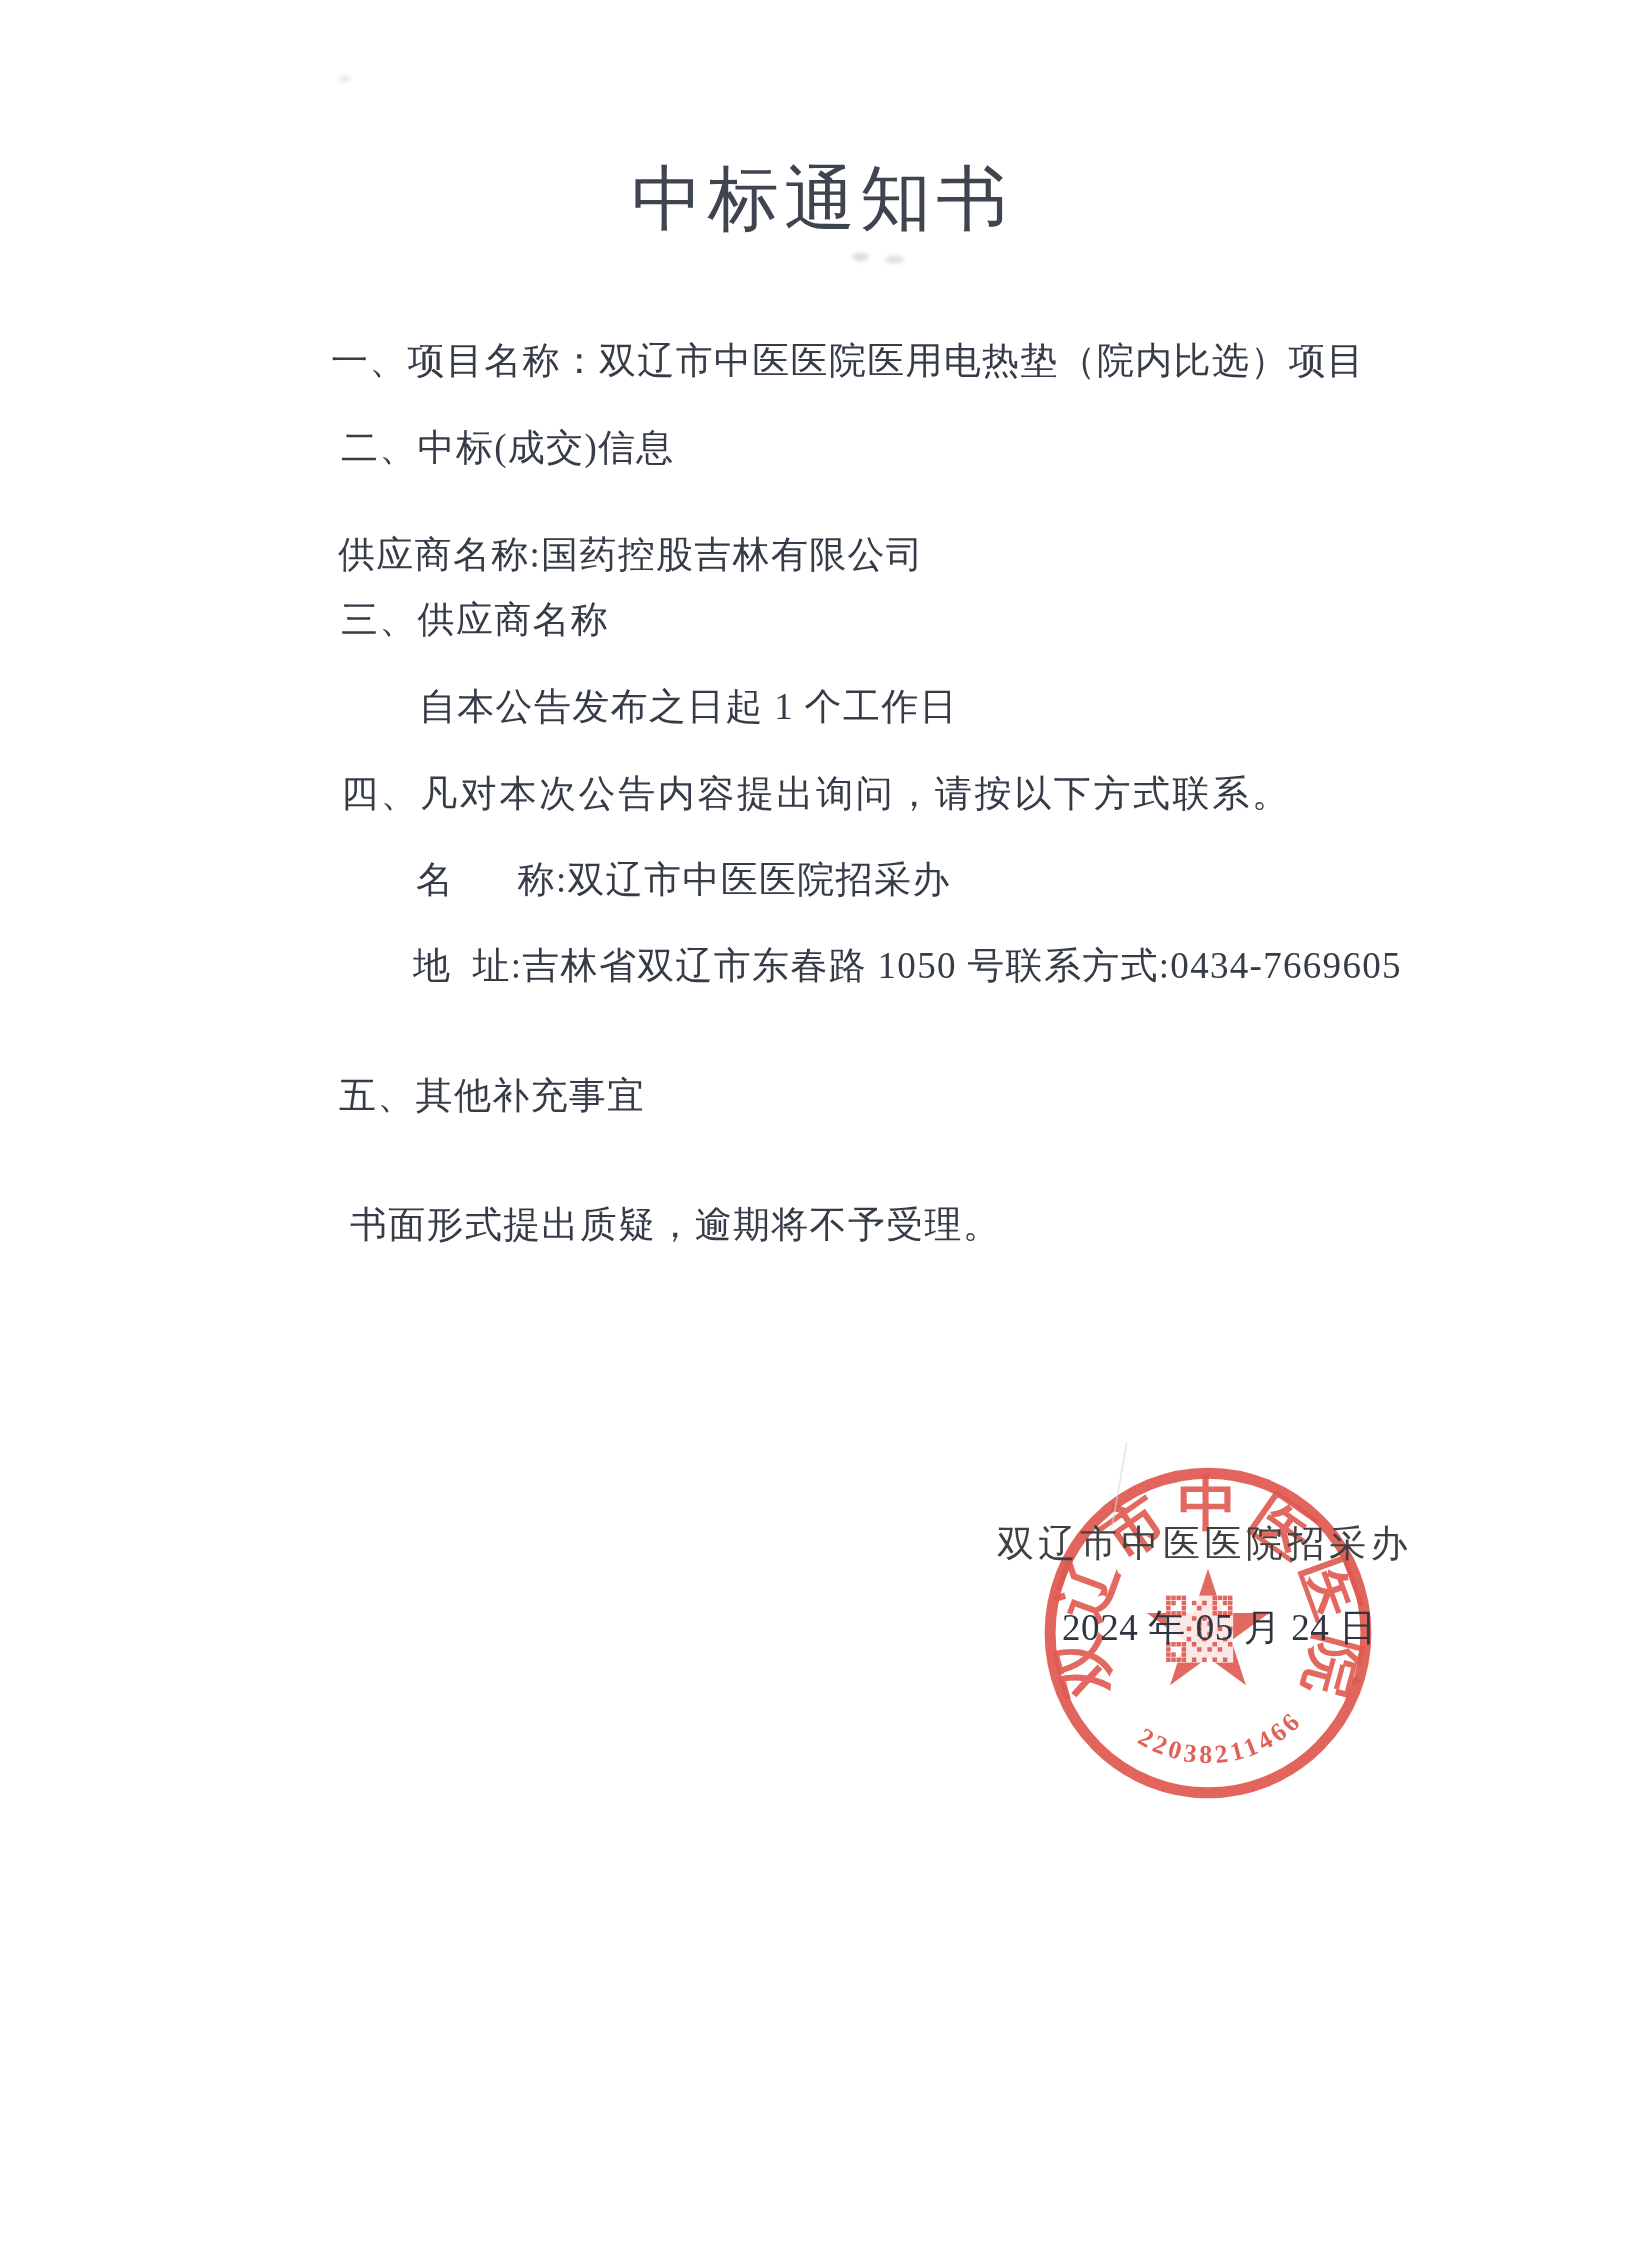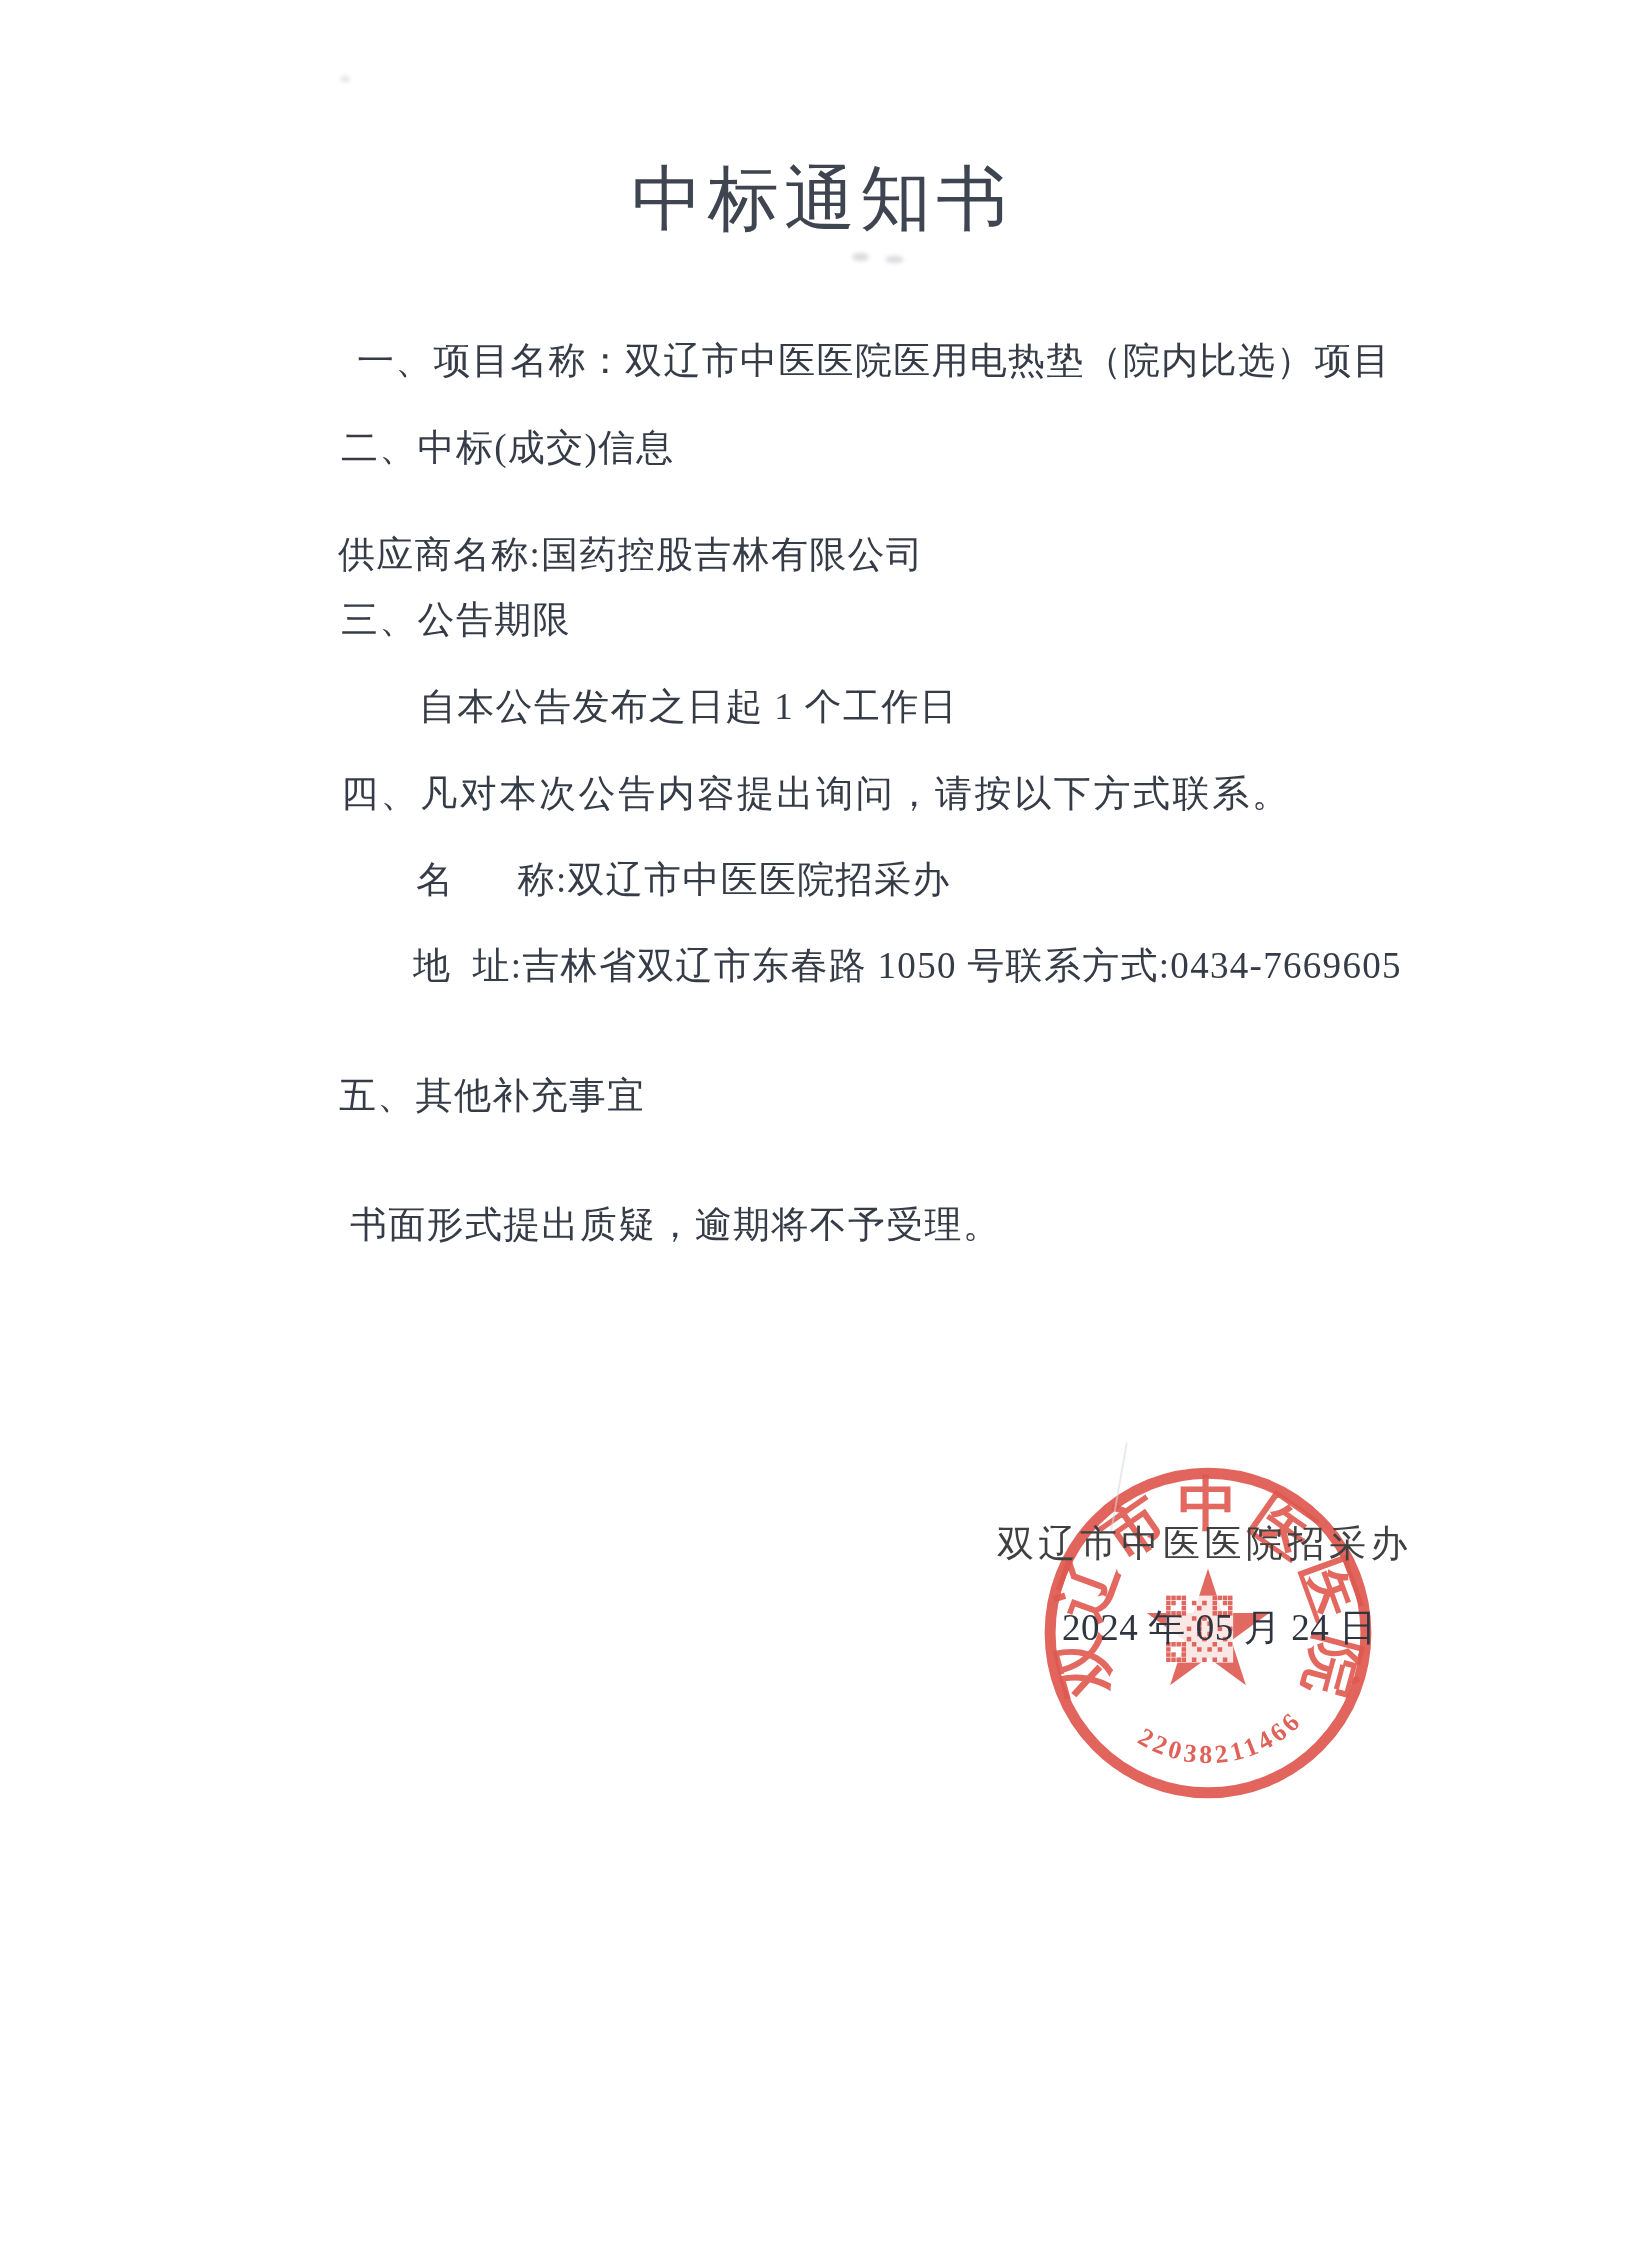--- a/index.html
+++ b/index.html
@@ -18,21 +18,21 @@
     color:#3e4450;
     white-space:pre;
   }
   .line{
     position:absolute;
     font-size:37px;
     color:#363c47;
     letter-spacing:1.3px;
     white-space:pre;
   }
-  .l1 {top:336px; left:357px;}
+  .l1 {top:336px; left:331px;}
   .l2 {top:423px; left:341px;}
   .l3 {top:509px; left:338px;margin-top:21px;}
   .l4 {top:595px; left:341px;}
   .l5 {top:682px;left:419px;}
   .l6 {top:769px;left:341px;letter-spacing:2.6px;}
   .l7 {top:855px;left:416px;}
   .l8 {top:941px;left:413px;}
   .l9 {top:1071px;left:339px;text-align:right;}
   .l10{top:1114px;left:336px;letter-spacing:2.6px;}
   .l11{top:1200px;left:350px;}
@@ -72,21 +72,21 @@
 
   <div class="doc-title">中标通知书</div>
 
   <div class="smudge a"></div>
   <div class="smudge b"></div>
   <div class="smudge c"></div>
 
   <div class="line l1">一、项目名称：双辽市中医医院医用电热垫（院内比选）项目</div>
   <div class="line l2">二、中标(成交)信息</div>
   <div class="line l3">供应商名称:国药控股吉林有限公司</div>
-  <div class="line l4">三、公告期限</div>
+  <div class="line l4">三、供应商名称</div>
   <div class="line l5">自本公告发布之日起 1 个工作日</div>
   <div class="line l6">四、凡对本次公告内容提出询问，请按以下方式联系。</div>
   <div class="line l7">名      称:双辽市中医医院招采办</div>
   <div class="line l8">地  址:吉林省双辽市东春路 1050 号联系方式:0434-7669605</div>
   <div class="line l9">五、其他补充事宜</div>
   <div class="line l11">书面形式提出质疑，逾期将不予受理。</div>
 
   <svg class="seal" viewBox="0 0 540 546" xmlns="http://www.w3.org/2000/svg">
     <defs>
       <path id="serial-arc" d="M 154.1 438.4 A 202 202 0 0 0 420.1 408.1" fill="none"></path>

